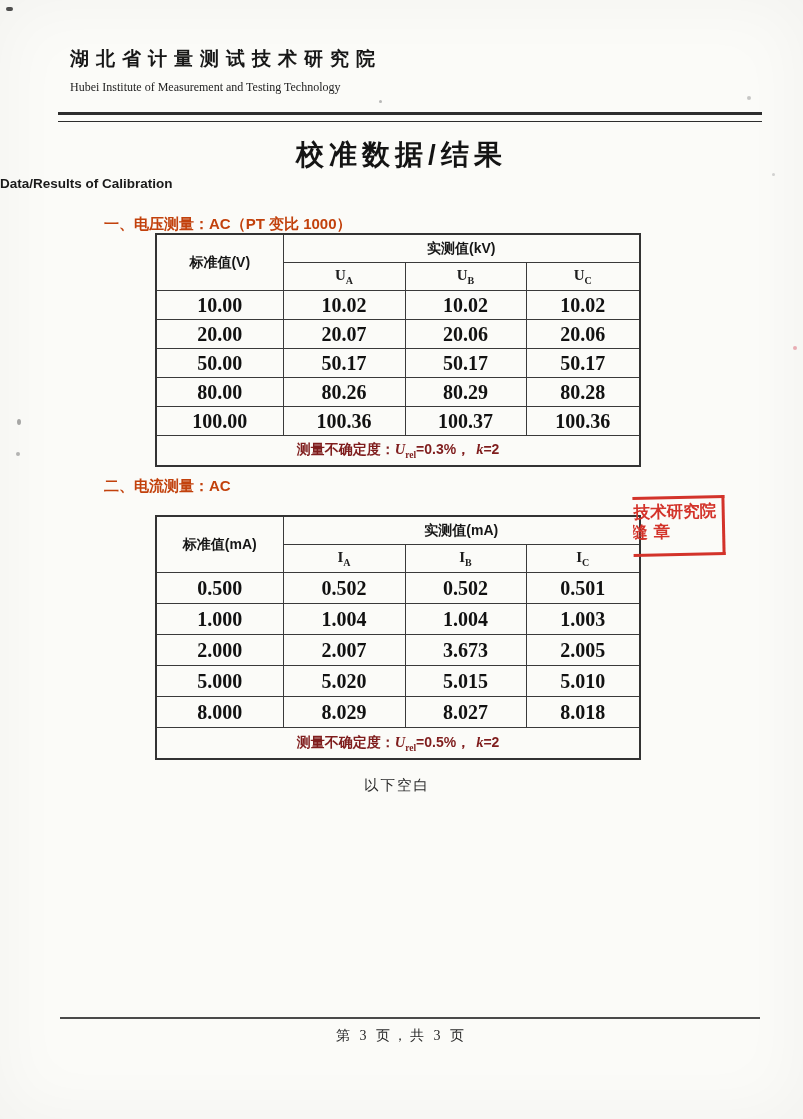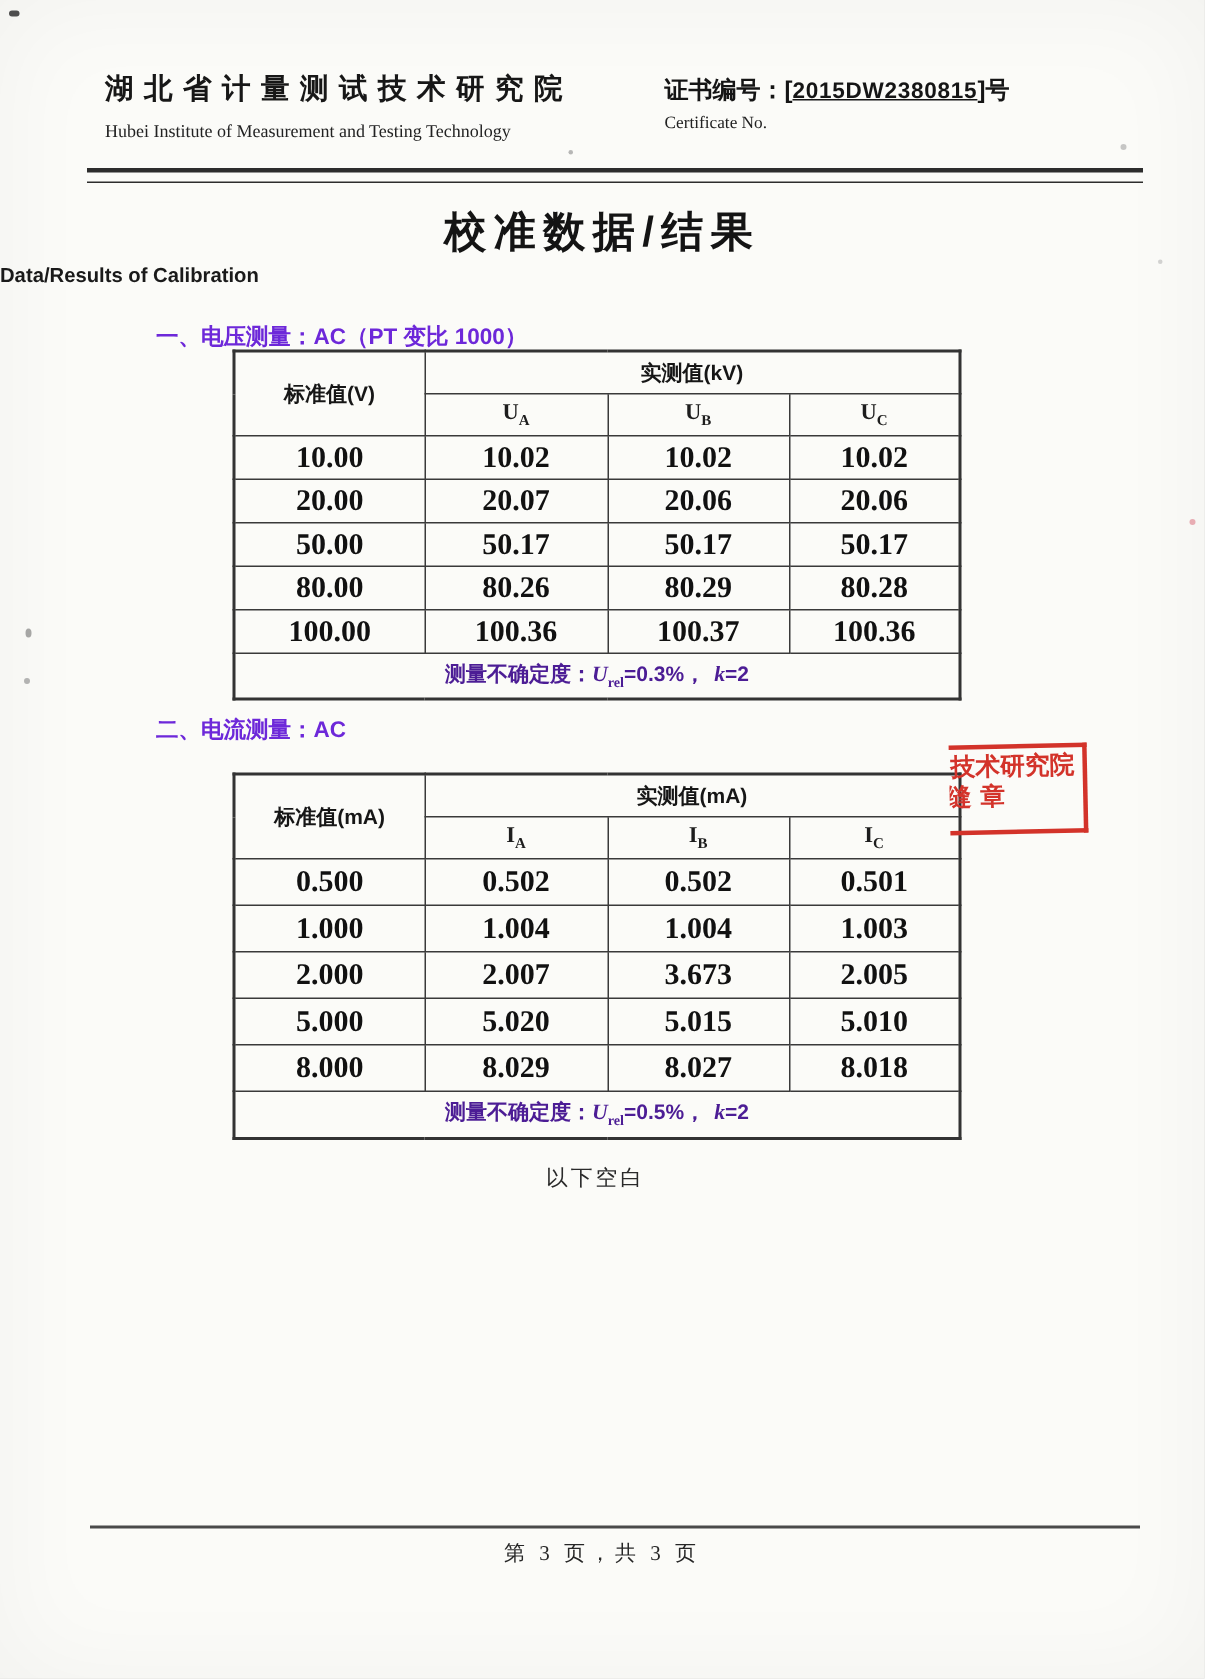--- a/index.html
+++ b/index.html
@@ -22,36 +22,36 @@
   .cert-num{font-family:"Liberation Sans",sans-serif;font-size:15px;font-weight:bold;text-decoration:underline;letter-spacing:.5px;}
   .cert-en{font-family:"Liberation Serif",serif;font-size:11.5px;margin-top:5px;color:#222;}
   .rule-double{position:absolute;left:58px;top:112px;width:704px;height:6px;
     border-top:3px solid #2d2d2d;border-bottom:1px solid #2d2d2d;}
   
   .title{position:absolute;left:0;top:136px;width:803px;text-align:center;
     font-size:28px;font-weight:bold;letter-spacing:5px;color:#141414;}
   .subtitle{position:absolute;left:0;top:176px;width:803px;text-align:left;
     font-size:13.5px;font-weight:bold;color:#1a1a1a;}
   
-  .sec-h{position:absolute;left:104px;font-size:15px;font-weight:bold;color:#6d28d9;white-space:nowrap;}
+  .sec-h{position:absolute;left:104px;font-size:15px;font-weight:bold;color:#c2410c;white-space:nowrap;}
   .sec1-h{top:215px;}
   .sec2-h{top:477px;}
   
   table.cal{position:absolute;left:155px;width:484px;border-collapse:collapse;table-layout:fixed;
     background:transparent;}
   .t1{top:233px;}
   .t2{top:515px;}
   table.cal td{border:1.5px solid #3a3a3a;text-align:center;vertical-align:middle;padding:0;}
   table.cal{border:2px solid #333;}
   td.hdr-cn{font-size:14px;font-weight:bold;color:#161616;height:27px;}
   td.phase{height:27px;font-family:"Liberation Serif",serif;font-size:15px;font-weight:bold;}
   td.phase sub{font-size:10px;font-weight:bold;}
   td.val{height:28px;font-family:"Liberation Serif",serif;font-size:20px;font-weight:bold;color:#111;}
   .t2 td.val{height:30px;margin-left:25px;}
-  td.unc{height:29px;text-align:left;padding-left:12px;font-size:14px;font-weight:bold;color:#4c1d95;}
+  td.unc{height:29px;text-align:left;padding-left:12px;font-size:14px;font-weight:bold;color:#7f1d1d;}
   .t2 td.unc{height:30px;}
   td.unc i{font-family:"Liberation Serif",serif;font-weight:bold;font-size:14.5px;}
   td.unc sub{font-size:9.5px;font-weight:bold;font-family:"Liberation Serif",serif;}
   td.unc .kpart{margin-left:6px;}
   
   .stamp{position:absolute;left:633px;top:496px;width:87px;height:52px;
     border:3.5px solid #d3332a;border-left:none;
     transform:rotate(-1.2deg);
     color:#d3332a;overflow:hidden;padding:2px 0 0 2px;}
   .stamp-l1{font-size:16.5px;font-weight:bold;white-space:nowrap;line-height:1.3;margin-left:-1px;}
@@ -74,24 +74,20 @@
 </style>
 </head>
 <body>
 
 <div class="doc">
 
   <div class="inst">
     <div class="inst-cn">湖北省计量测试技术研究院</div>
     <div class="inst-en">Hubei Institute of Measurement and Testing Technology</div>
   </div>
-  <div class="cert">
-    <div class="cert-row"><span>证书编号：</span><span>[</span><span class="cert-num">2015DW2380815</span><span>]</span><span>号</span></div>
-    <div class="cert-en">Certificate No.</div>
-  </div>
   <div class="rule-double"></div>
 
   <div class="title">校准数据/结果</div>
   <div class="subtitle">Data/Results of Calibration</div>
 
   <div class="sec-h sec1-h">一、电压测量：AC（PT 变比 1000）</div>
 
   <table class="cal t1">
     <colgroup>
         <col style="width:127px">

